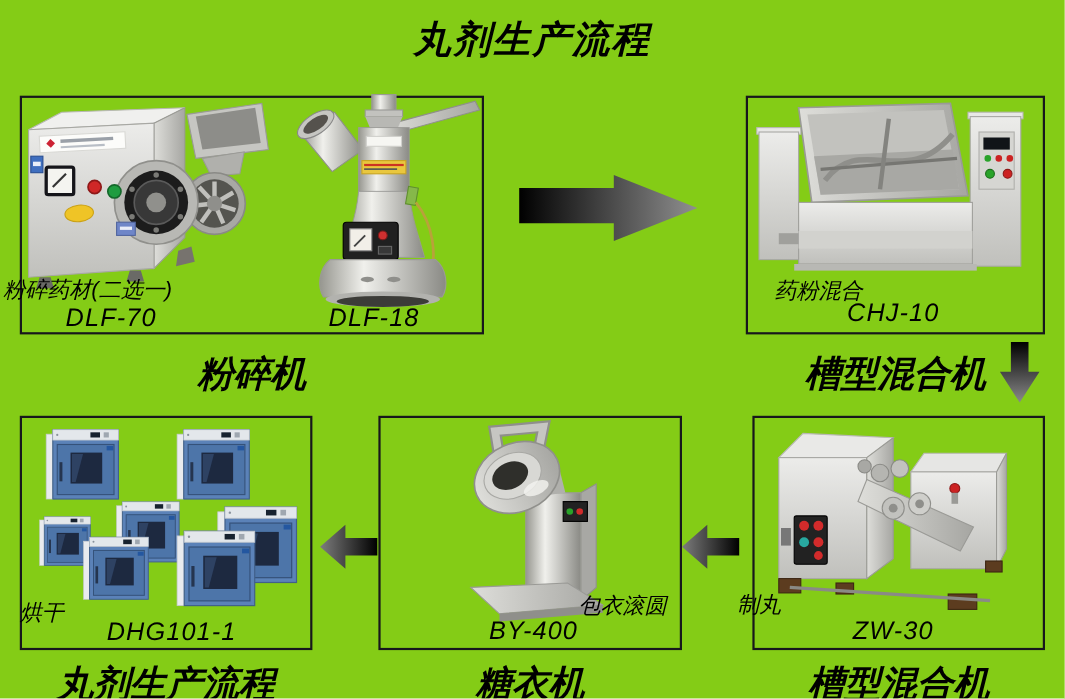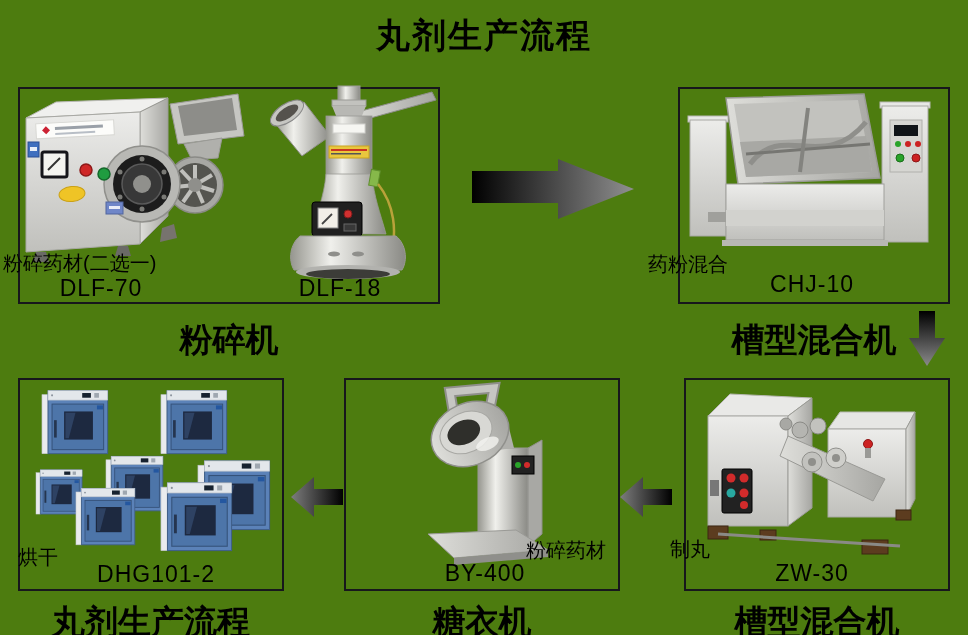--- a/index.html
+++ b/index.html
@@ -1,18 +1,18 @@
 <!DOCTYPE html>
 <html><head>
 <meta charset="utf-8">
 <style>
   html,body{margin:0;padding:0;background:#fff;}
   .canvas{
-    position:relative;width:968px;height:635px;background:#4d7c0f;overflow:hidden;
-    font-family:"Liberation Sans","DejaVu Sans",sans-serif;color:#000;
+    position:relative;width:968px;height:635px;background:#84cc16;overflow:hidden;
+    font-family:"Liberation Sans","DejaVu Sans",sans-serif;color:#000;font-style:italic;
   }
   .title{
     position:absolute;top:13px;left:0;width:100%;text-align:center;
     font-size:34px;font-weight:700;letter-spacing:2px;
   }
   .box{
     position:absolute;border:2px solid #17171c;background:transparent;
     box-sizing:border-box;z-index:0;
   }
   .art{position:absolute;left:0;top:0;z-index:1;}
@@ -273,25 +273,25 @@
     <polygon fill="url(#gArrowL)" points="343,489 314,489 314,477 291,497 314,517 314,505 343,505"></polygon>
   </svg>
 
   <div class="caption" style="left:18px;top:318px;width:422px">粉碎机</div>
   <div class="caption" style="left:678px;top:318px;width:272px">槽型混合机</div>
   <div class="caption" style="left:18px;top:600px;width:266px">丸剂生产流程</div>
   <div class="caption" style="left:344px;top:600px;width:276px">糖衣机</div>
   <div class="caption" style="left:684px;top:600px;width:266px">槽型混合机</div>
 
   <div class="note" style="left:3px;top:250px;width:422px">粉碎药材(二选一)</div>
-  <div class="note" style="left:648px;top:251px;width:228px">药粉混合</div>
+  <div class="note" style="left:704px;top:251px;width:228px">药粉混合</div>
   <div class="note" style="left:670px;top:536px;width:266px">制丸</div>
-  <div class="note" style="left:466px;top:537px;width:140px;text-align:right">粉碎药材</div>
+  <div class="note" style="left:466px;top:537px;width:140px;text-align:right">包衣滚圆</div>
   <div class="note" style="left:18px;top:544px;width:274px">烘干</div>
 
   <div class="model" style="left:31px;top:275px;width:140px">DLF-70</div>
   <div class="model" style="left:270px;top:275px;width:140px">DLF-18</div>
   <div class="model" style="left:742px;top:271px;width:140px">CHJ-10</div>
   <div class="model" style="left:742px;top:560px;width:140px">ZW-30</div>
   <div class="model" style="left:415px;top:560px;width:140px">BY-400</div>
-  <div class="model" style="left:86px;top:561px;width:140px">DHG101-2</div>
+  <div class="model" style="left:86px;top:561px;width:140px">DHG101-1</div>
 
 </div>
 
 </body></html>

